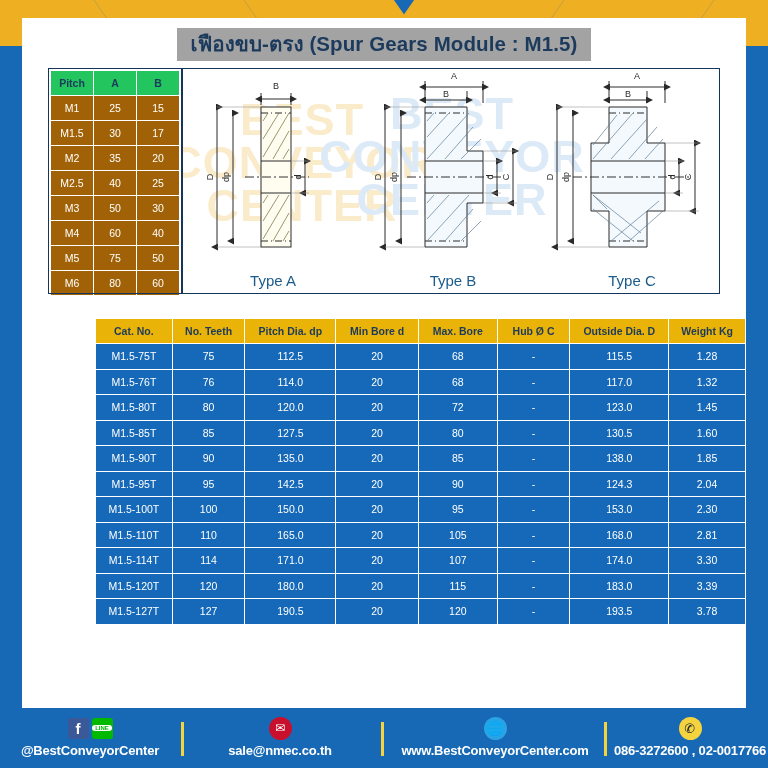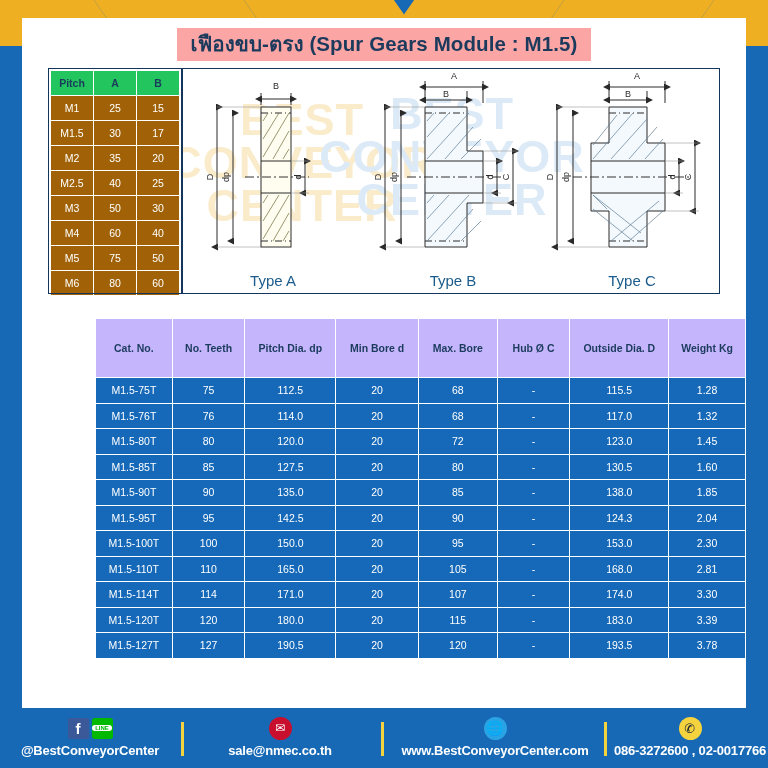--- a/index.html
+++ b/index.html
@@ -14,21 +14,21 @@
   .chev{position:absolute;top:-12px;width:150px;height:70px;background:#EFAF22;}
   .chev.l{transform:skewX(35deg);}
   .chev.r{transform:skewX(-35deg);}
 
   
   .page{position:absolute;left:22px;top:18px;width:724px;height:690px;background:#FFFFFF;}
 
   
   .titlewrap{position:absolute;left:0;top:10px;width:724px;text-align:center;}
   .title{
-    display:inline-block;background:#fca5a5;color:#1B3A5C;
+    display:inline-block;background:#a3a3a3;color:#1B3A5C;
     font-size:20.5px;font-weight:bold;letter-spacing:.1px;
     padding:4px 14px 5px 14px;line-height:1.15;white-space:nowrap;
   }
 
   
   .pitch{position:absolute;left:28px;top:52px;border-collapse:separate;border-spacing:1.5px;}
   .pitch th,.pitch td{
     width:40px;height:22px;text-align:center;vertical-align:middle;
     font-size:10.5px;font-weight:bold;
   }
@@ -43,22 +43,22 @@
   .wm2{color:#FAEBCB;}
   .dcell{position:absolute;top:0;height:226px;z-index:2;}
   .dcell svg{display:block;}
   .tlabel{position:absolute;bottom:6px;width:100%;text-align:center;
           color:#1B5C8C;font-size:15px;font-weight:normal;}
 
   
   .mainwrap{position:absolute;left:73px;top:300px;}
   table.main{border-collapse:separate;border-spacing:1.5px;}
   table.main th{
-    background:#c4b5fd;color:#1B3A5C;font-size:10.5px;font-weight:bold;
-    height:24px;text-align:center;vertical-align:middle;padding:17px 3px;white-space:nowrap;
+    background:#eab308;color:#1B3A5C;font-size:10.5px;font-weight:bold;
+    height:24px;text-align:center;vertical-align:middle;padding:0 3px;white-space:nowrap;
   }
   table.main td{
     background:#1569B8;color:#FFFFFF;font-size:10.5px;
     height:22.5px;text-align:center;vertical-align:middle;white-space:nowrap;
   }
   .c0{width:70px}.c1{width:66px}.c2{width:84px}.c3{width:76px}
   .c4{width:72px}.c5{width:66px}.c6{width:92px}.c7{width:70px}
 
   
   .footer{position:absolute;left:0;top:708px;width:768px;height:60px;background:#1769B5;}

